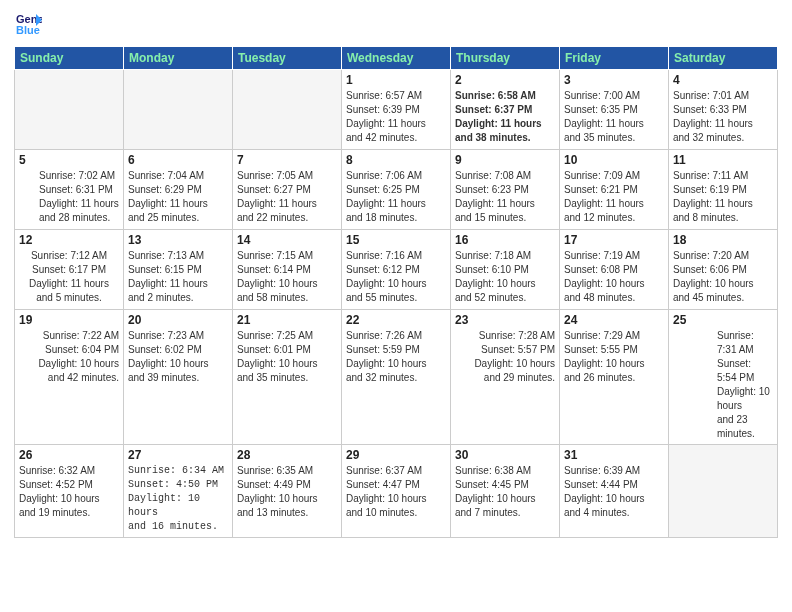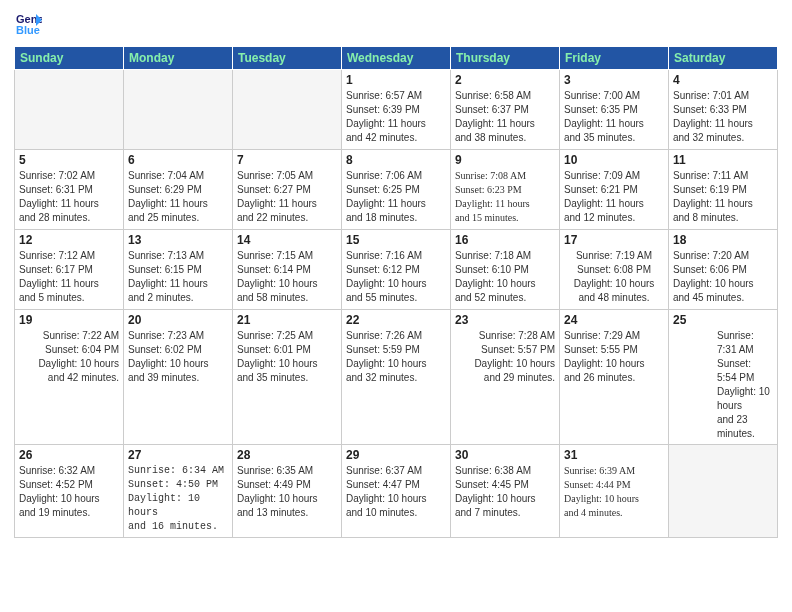--- a/index.html
+++ b/index.html
@@ -117,21 +117,21 @@
           <td class="empty"></td>
           <td>
             <span class="day-num">1</span>
             <div class="day-info" style="white-space: pre-line;">Sunrise: 6:57 AM
 Sunset: 6:39 PM
 Daylight: 11 hours
 and 42 minutes.</div>
           </td>
           <td>
             <span class="day-num">2</span>
-            <div class="day-info" style="white-space: pre-line;">Sunrise: 6:58 AM
+            <div class="day-info" style="white-space: pre-line; font-weight: bold;">Sunrise: 6:58 AM
 Sunset: 6:37 PM
 Daylight: 11 hours
 and 38 minutes.</div>
           </td>
           <td>
             <span class="day-num">3</span>
             <div class="day-info" style="white-space: pre-line;">Sunrise: 7:00 AM
 Sunset: 6:35 PM
 Daylight: 11 hours
 and 35 minutes.</div>
@@ -140,21 +140,21 @@
             <span class="day-num">4</span>
             <div class="day-info" style="white-space: pre-line;">Sunrise: 7:01 AM
 Sunset: 6:33 PM
 Daylight: 11 hours
 and 32 minutes.</div>
           </td>
         </tr>
         <tr>
           <td>
             <span class="day-num">5</span>
-            <div class="day-info" style="white-space: pre-line;">Sunrise: 7:02 AM
+            <div class="day-info" style="white-space: pre-line; margin-left: 20px;">Sunrise: 7:02 AM
 Sunset: 6:31 PM
 Daylight: 11 hours
 and 28 minutes.</div>
           </td>
           <td>
             <span class="day-num">6</span>
             <div class="day-info" style="white-space: pre-line;">Sunrise: 7:04 AM
 Sunset: 6:29 PM
 Daylight: 11 hours
 and 25 minutes.</div>
@@ -168,21 +168,21 @@
           </td>
           <td>
             <span class="day-num">8</span>
             <div class="day-info" style="white-space: pre-line;">Sunrise: 7:06 AM
 Sunset: 6:25 PM
 Daylight: 11 hours
 and 18 minutes.</div>
           </td>
           <td>
             <span class="day-num">9</span>
-            <div class="day-info" style="white-space: pre-line; font-family: Liberation Serif, serif;">Sunrise: 7:08 AM
+            <div class="day-info" style="white-space: pre-line;">Sunrise: 7:08 AM
 Sunset: 6:23 PM
 Daylight: 11 hours
 and 15 minutes.</div>
           </td>
           <td>
             <span class="day-num">10</span>
             <div class="day-info" style="white-space: pre-line;">Sunrise: 7:09 AM
 Sunset: 6:21 PM
 Daylight: 11 hours
 and 12 minutes.</div>
@@ -191,21 +191,21 @@
             <span class="day-num">11</span>
             <div class="day-info" style="white-space: pre-line;">Sunrise: 7:11 AM
 Sunset: 6:19 PM
 Daylight: 11 hours
 and 8 minutes.</div>
           </td>
         </tr>
         <tr>
           <td>
             <span class="day-num">12</span>
-            <div class="day-info" style="white-space: pre-line;">Sunrise: 7:12 AM
+            <div class="day-info" style="white-space: pre-line; text-align: center;">Sunrise: 7:12 AM
 Sunset: 6:17 PM
 Daylight: 11 hours
 and 5 minutes.</div>
           </td>
           <td>
             <span class="day-num">13</span>
             <div class="day-info" style="white-space: pre-line;">Sunrise: 7:13 AM
 Sunset: 6:15 PM
 Daylight: 11 hours
 and 2 minutes.</div>
@@ -226,21 +226,21 @@
           </td>
           <td>
             <span class="day-num">16</span>
             <div class="day-info" style="white-space: pre-line;">Sunrise: 7:18 AM
 Sunset: 6:10 PM
 Daylight: 10 hours
 and 52 minutes.</div>
           </td>
           <td>
             <span class="day-num">17</span>
-            <div class="day-info" style="white-space: pre-line; text-align: center;">Sunrise: 7:19 AM
+            <div class="day-info" style="white-space: pre-line;">Sunrise: 7:19 AM
 Sunset: 6:08 PM
 Daylight: 10 hours
 and 48 minutes.</div>
           </td>
           <td>
             <span class="day-num">18</span>
             <div class="day-info" style="white-space: pre-line;">Sunrise: 7:20 AM
 Sunset: 6:06 PM
 Daylight: 10 hours
 and 45 minutes.</div>
@@ -328,21 +328,21 @@
           </td>
           <td>
             <span class="day-num">30</span>
             <div class="day-info" style="white-space: pre-line;">Sunrise: 6:38 AM
 Sunset: 4:45 PM
 Daylight: 10 hours
 and 7 minutes.</div>
           </td>
           <td>
             <span class="day-num">31</span>
-            <div class="day-info" style="white-space: pre-line; font-family: Liberation Serif, serif;">Sunrise: 6:39 AM
+            <div class="day-info" style="white-space: pre-line;">Sunrise: 6:39 AM
 Sunset: 4:44 PM
 Daylight: 10 hours
 and 4 minutes.</div>
           </td>
           <td class="empty"></td>
         </tr>
       </tbody>
   </table>
 </div>
 

